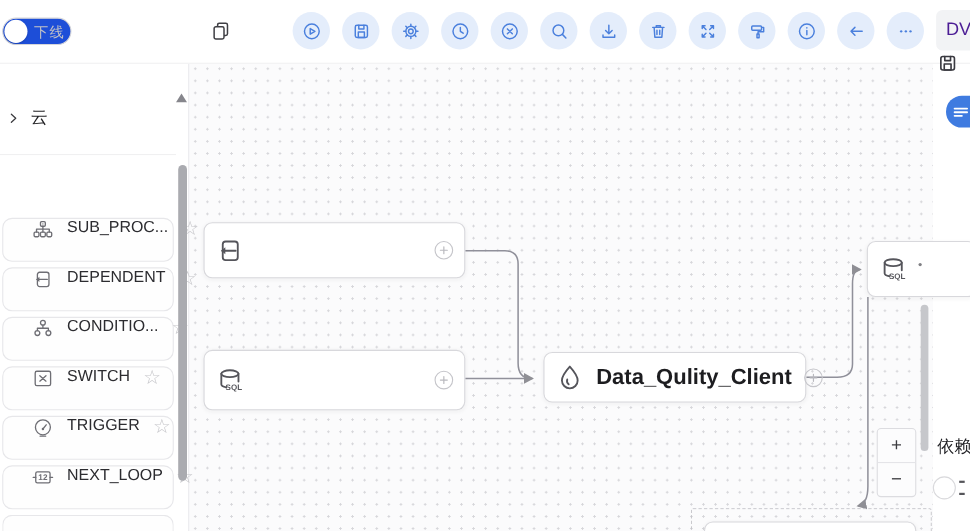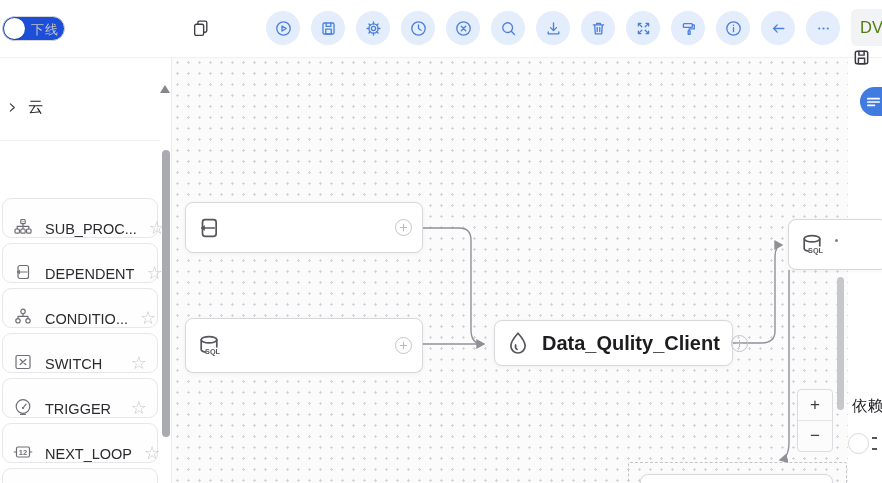--- a/index.html
+++ b/index.html
@@ -22,22 +22,22 @@
       stroke-linecap:round;stroke-linejoin:round}
   .icdark{stroke:#3a3a40}
   
   #sidebar{position:absolute;left:0;top:57px;width:172px;height:426px;background:#fff;
            border-right:1px solid #ececef;z-index:9;box-sizing:border-box}
   .section-h{position:absolute;left:6px;display:flex;align-items:center;gap:9px;
              font-size:15.5px;color:#1c1c1f}
   .chev{width:13px;height:13px;fill:none;stroke:#3a3a3e;stroke-width:1.6;
         stroke-linecap:round;stroke-linejoin:round}
   .sideitem{position:absolute;left:2px;width:156px;height:40px;background:#fefefe;
-            border:1px solid #e7e7ea;border-radius:9px;display:flex;align-items:flex-end;
-            padding:0 10px;gap:12px;box-sizing:border-box}
+            border:1px solid #e7e7ea;border-radius:9px;display:flex;align-items:flex-start;
+            padding:0 26px;gap:12px;box-sizing:border-box}
   .sicon{width:20px;height:20px;fill:none;stroke:#6e6e74;stroke-width:1.2;
          stroke-linecap:round;stroke-linejoin:round;flex:0 0 auto}
   .slabel{font-size:14.5px;color:#2c2c30;white-space:nowrap}
   .star{margin-left:auto;color:#c6c6ca;font-size:18px;line-height:1}
   .divider{position:absolute;left:0;width:160px;height:1px;background:#f0f0f1}
   
   #canvas{position:absolute;left:172px;top:57px;width:710px;height:426px;background:#fbfbfc;
           background-image:radial-gradient(#d6d6da 1.1px,transparent 1.1px);
           background-size:11px 11px;z-index:0}
   #edges{position:absolute;left:0;top:0;width:882px;height:483px;pointer-events:none;z-index:1}
@@ -56,21 +56,21 @@
   .dashedbox{position:absolute;left:628px;top:462px;width:219px;height:40px;
              border:1.3px dashed #c4c4c9;border-radius:2px;z-index:2;box-sizing:border-box}
   
   .sb-thumb{position:absolute;border-radius:4px;background:#aaabb0}
   .sb-up{position:absolute;left:160px;top:85px;width:0;height:0;border-left:5px solid transparent;
          border-right:5px solid transparent;border-bottom:8px solid #86868c;z-index:9}
   
   #rightstrip{position:absolute;left:848px;top:0;width:34px;height:483px;background:#fff;z-index:4}
   #dvbox{position:absolute;left:851px;top:9px;width:31px;height:37px;background:#f2f3f5;
          border-radius:6px 0 0 6px;display:flex;align-items:center;padding-left:9px;
-         font-size:16.5px;color:#4d7c0f;z-index:11;box-sizing:border-box}
+         font-size:16.5px;color:#4c1d95;z-index:11;box-sizing:border-box}
   #pill{position:absolute;left:860px;top:87px;width:22px;height:29px;background:#3f7be0;
         border-radius:15px 0 0 15px;display:flex;align-items:center;justify-content:flex-end;z-index:11}
   #dep-title{position:absolute;left:852px;top:396px;font-size:15.5px;color:#202024;z-index:11;white-space:nowrap}
   #dep-radio{position:absolute;left:848px;top:433px;width:21px;height:21px;border-radius:50%;
              border:1.5px solid #d9d9dc;background:#fff;z-index:11;box-sizing:border-box}
   #radio-frag{position:absolute;left:872px;top:437px;width:5px;height:9px;z-index:11;
               border-top:2px solid #55555a;border-bottom:2px solid #55555a}
   #label-frag{position:absolute;left:835px;top:239px;width:3px;height:3px;border-radius:50%;
               background:#808085;z-index:6}
 </style>

